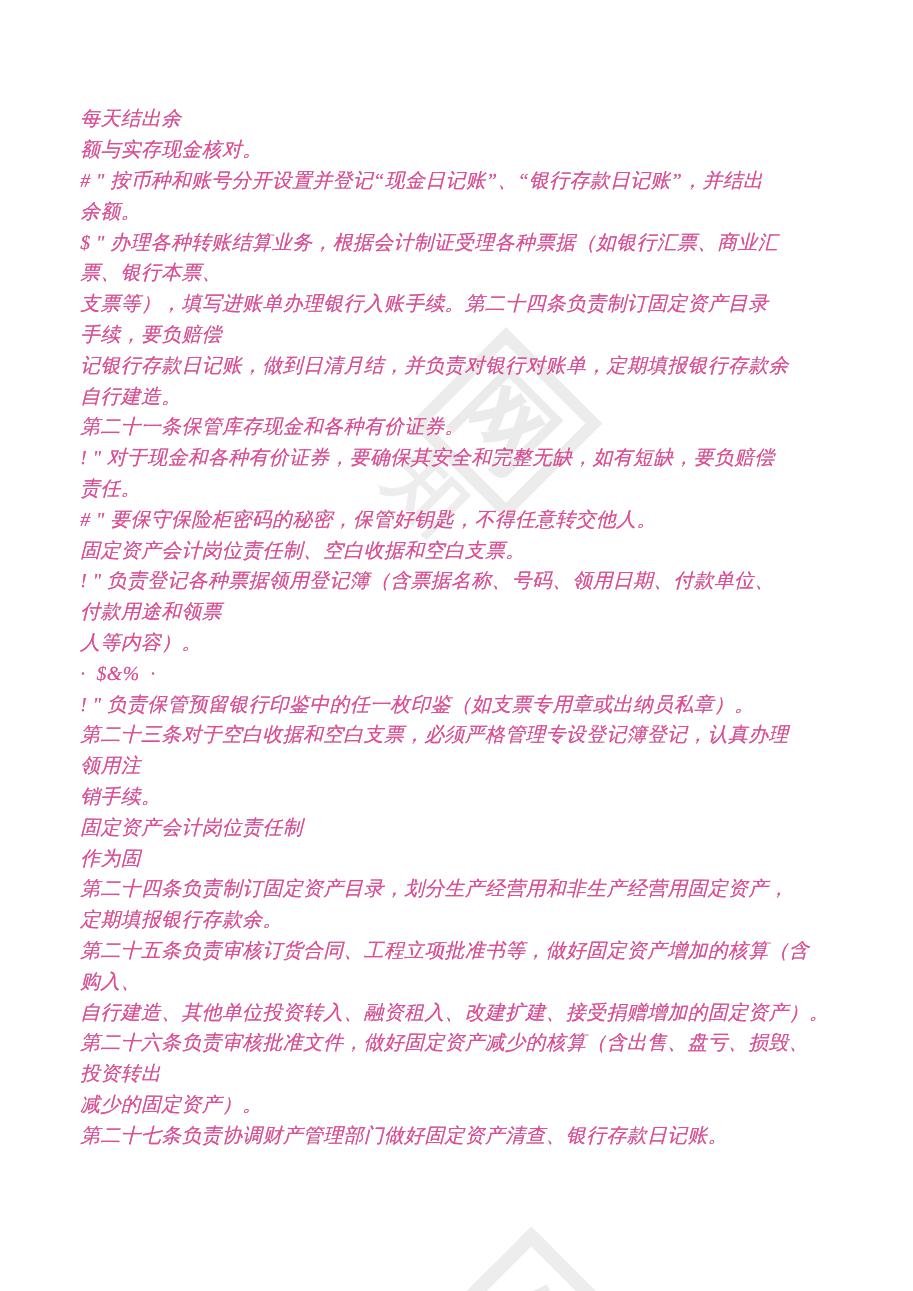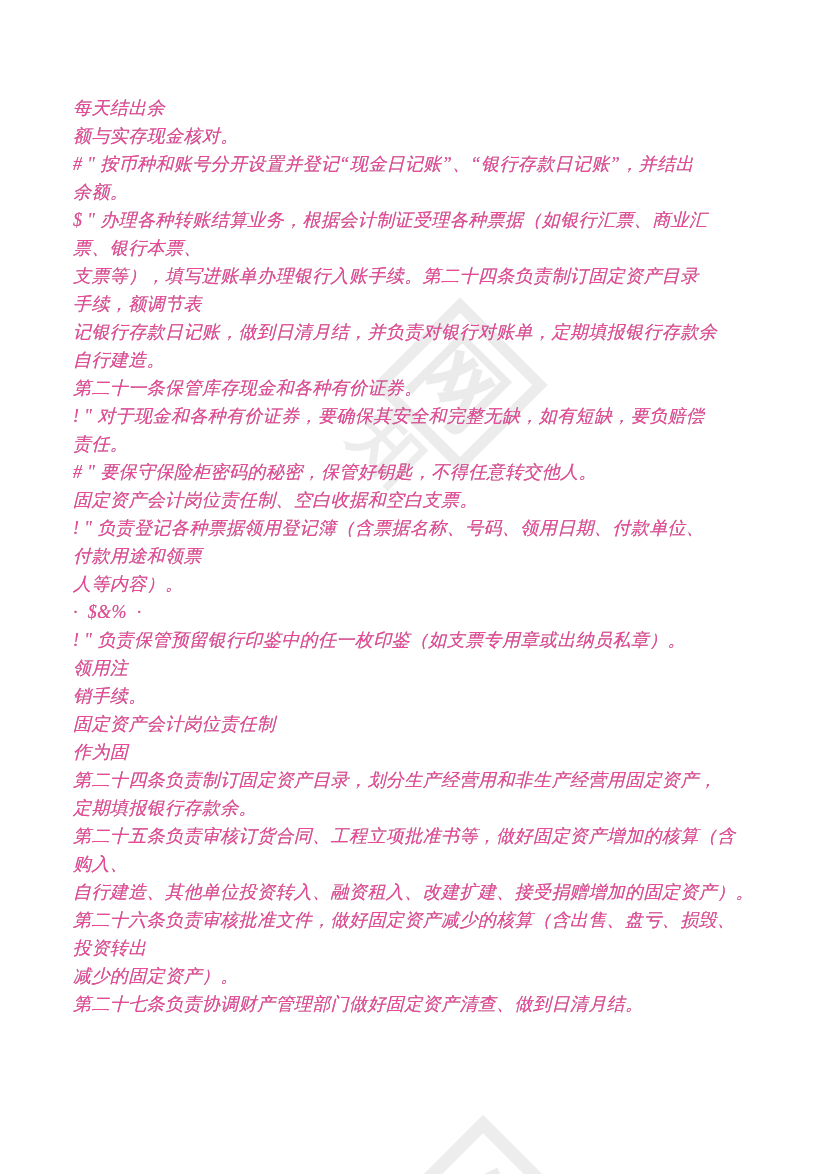--- a/index.html
+++ b/index.html
@@ -102,41 +102,42 @@
 
   <div class="text-column">
 
   <div class="text-line">每天结出余</div>
       <div class="text-line">额与实存现金核对。</div>
       <div class="text-line"># " 按币种和账号分开设置并登记“现金日记账”、“银行存款日记账”，并结出</div>
       <div class="text-line">余额。</div>
       <div class="text-line">$ " 办理各种转账结算业务，根据会计制证受理各种票据（如银行汇票、商业汇</div>
       <div class="text-line">票、银行本票、</div>
       <div class="text-line">支票等），填写进账单办理银行入账手续。第二十四条负责制订固定资产目录</div>
-      <div class="text-line">手续，额调节表</div>
+      <div class="text-line">手续，要负赔偿</div>
       <div class="text-line">记银行存款日记账，做到日清月结，并负责对银行对账单，定期填报银行存款余</div>
       <div class="text-line">自行建造。</div>
       <div class="text-line">第二十一条保管库存现金和各种有价证券。</div>
       <div class="text-line">! " 对于现金和各种有价证券，要确保其安全和完整无缺，如有短缺，要负赔偿</div>
       <div class="text-line">责任。</div>
       <div class="text-line"># " 要保守保险柜密码的秘密，保管好钥匙，不得任意转交他人。</div>
       <div class="text-line">固定资产会计岗位责任制、空白收据和空白支票。</div>
       <div class="text-line">! " 负责登记各种票据领用登记簿（含票据名称、号码、领用日期、付款单位、</div>
       <div class="text-line">付款用途和领票</div>
       <div class="text-line">人等内容）。</div>
       <div class="text-line">·  $&amp;%  ·</div>
       <div class="text-line">! " 负责保管预留银行印鉴中的任一枚印鉴（如支票专用章或出纳员私章）。</div>
+      <div class="text-line">第二十三条对于空白收据和空白支票，必须严格管理专设登记簿登记，认真办理</div>
       <div class="text-line">领用注</div>
       <div class="text-line">销手续。</div>
       <div class="text-line">固定资产会计岗位责任制</div>
       <div class="text-line">作为固</div>
       <div class="text-line">第二十四条负责制订固定资产目录，划分生产经营用和非生产经营用固定资产，</div>
       <div class="text-line">定期填报银行存款余。</div>
       <div class="text-line">第二十五条负责审核订货合同、工程立项批准书等，做好固定资产增加的核算（含</div>
       <div class="text-line">购入、</div>
       <div class="text-line">自行建造、其他单位投资转入、融资租入、改建扩建、接受捐赠增加的固定资产）。</div>
       <div class="text-line">第二十六条负责审核批准文件，做好固定资产减少的核算（含出售、盘亏、损毁、</div>
       <div class="text-line">投资转出</div>
       <div class="text-line">减少的固定资产）。</div>
-      <div class="text-line">第二十七条负责协调财产管理部门做好固定资产清查、做到日清月结。</div>
+      <div class="text-line">第二十七条负责协调财产管理部门做好固定资产清查、银行存款日记账。</div>
     </div>
 
 </div>
 
 </body></html>

